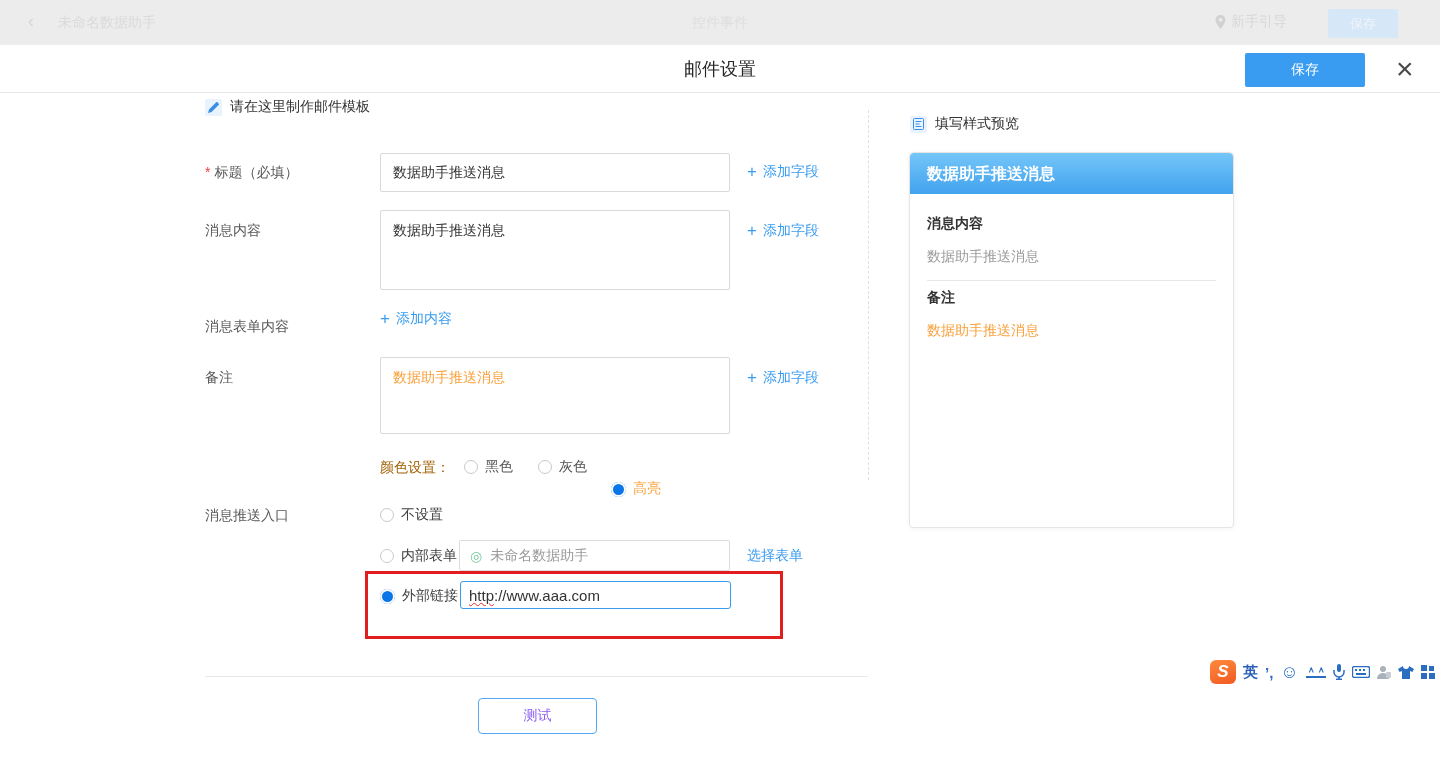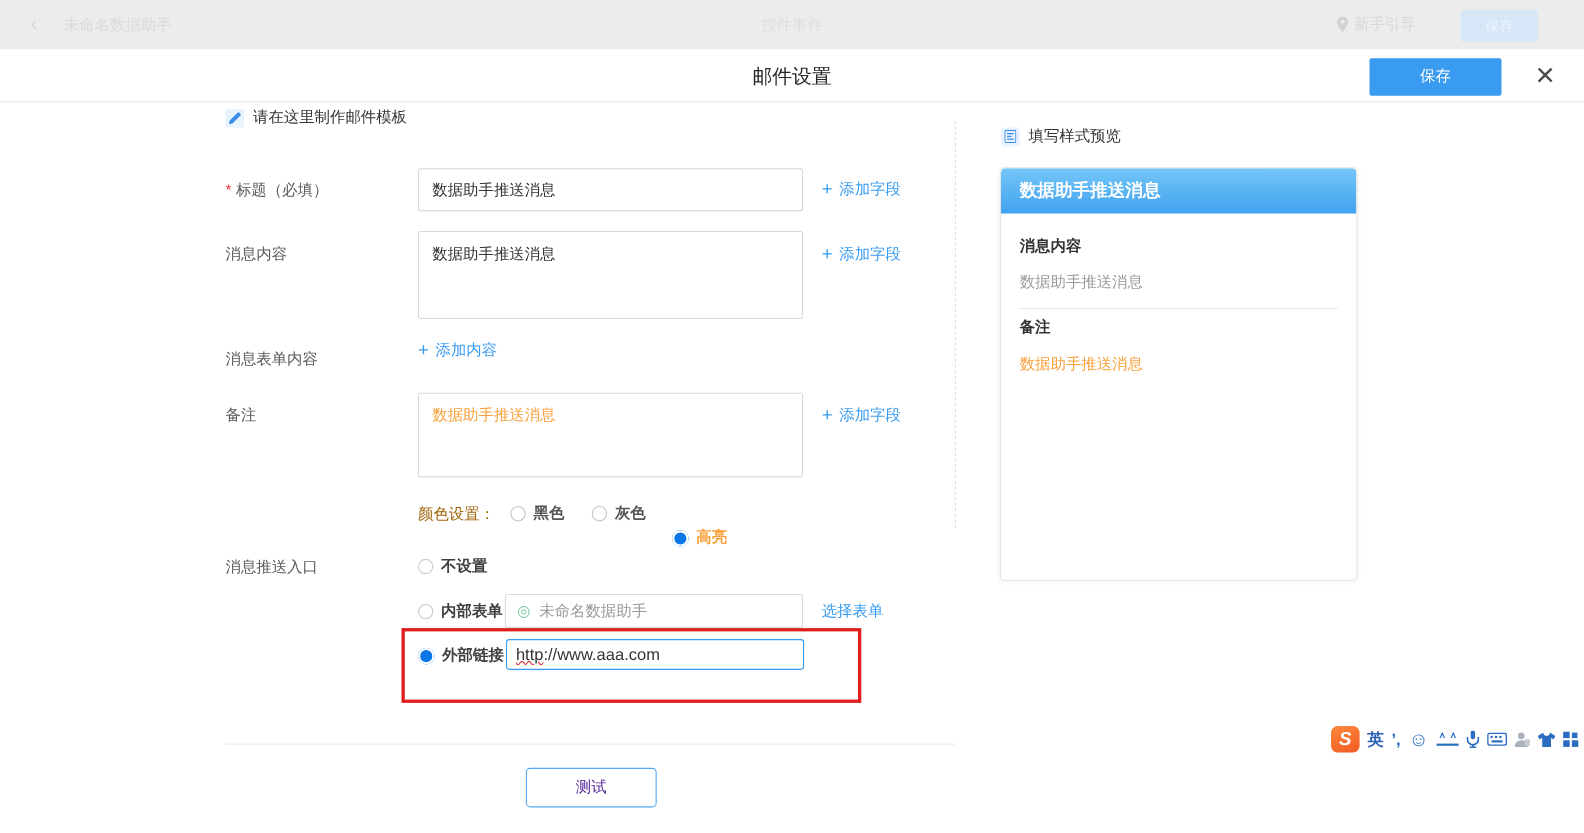--- a/index.html
+++ b/index.html
@@ -31,34 +31,34 @@
   .tbox { border:1px solid #d9d9d9; border-radius:2px; background:#fff; font-size:14px; color:#333; }
   input.tbox, textarea.tbox { outline:none; resize:none; font-family:inherit; }
   input.tbox { padding:0 12px; }
   textarea.tbox { padding:9px 12px; line-height:20px; }
   .orange-text { color:#f9a13b; }
   .addlink { font-size:14px; color:#3a9cf0; cursor:pointer; display:flex; align-items:center; gap:6px; }
   .plus { font-size:17px; line-height:14px; font-weight:400; }
 
   .radio { width:14px; height:14px; border-radius:50%; border:1px solid #c9c9c9; background:#fff; display:inline-block; flex:none; }
   .radio.sel { border:none; background:#0b76e8; box-shadow:inset 0 0 0 2px #fff; width:15px; height:15px; }
-  .radio-row { display:flex; align-items:center; gap:7px; font-size:14px; color:#404040;font-weight:bold; }
+  .radio-row { display:flex; align-items:center; gap:7px; font-size:14px; color:#404040; }
 
   .sel-input { border:1px solid #dcdcdc; border-radius:2px; background:#fff; display:flex; align-items:center; gap:8px;
                padding:0 10px; font-size:14px; color:#9a9a9a; }
   .target-icon { color:#79c99e; font-size:14px; }
   .ext-input { border:1px solid #3a9cf0; border-radius:3px; background:#fff; display:flex; align-items:center;
                padding:0 8px; font-size:15px; color:#333; }
   .wavy { text-decoration:underline; text-decoration-style:wavy; text-decoration-color:#e03131; text-decoration-thickness:1px; }
   .red-rect { border:3px solid #e01e1e; background:transparent; pointer-events:none; }
 
   .hdiv { height:1px; background:#e9e9e9; }
   .vdash { border-left:1px dashed #e0e0e0; width:0; }
   .test-btn { width:119px; height:36px; background:#fff; border:1px solid #54aaf2; border-radius:4px;
-              color:#4c1d95; font-size:14px; cursor:pointer; }
+              color:#8b5cf6; font-size:14px; cursor:pointer; }
 
   
   .pcard { width:325px; height:376px; border:1px solid #e5e5e5; border-radius:4px; background:#fff;
            box-shadow:0 1px 5px rgba(0,0,0,.05); overflow:hidden; }
   .pcard-head { height:41px; background:linear-gradient(180deg,#74c6f8 0%,#41a2ee 100%); border-radius:4px 4px 0 0;
                 color:#fff; font-size:16px; font-weight:bold; line-height:41px; padding:0 17px; }
   .pcard-body { padding:13px 17px; }
   .p-label { font-size:14px; font-weight:bold; color:#333; margin-top:8px; }
   .p-value { font-size:14px; color:#9b9b9b; margin-top:15px; }
   .p-div { height:1px; background:#e8e8e8; margin:14px 0 6px 0; }

